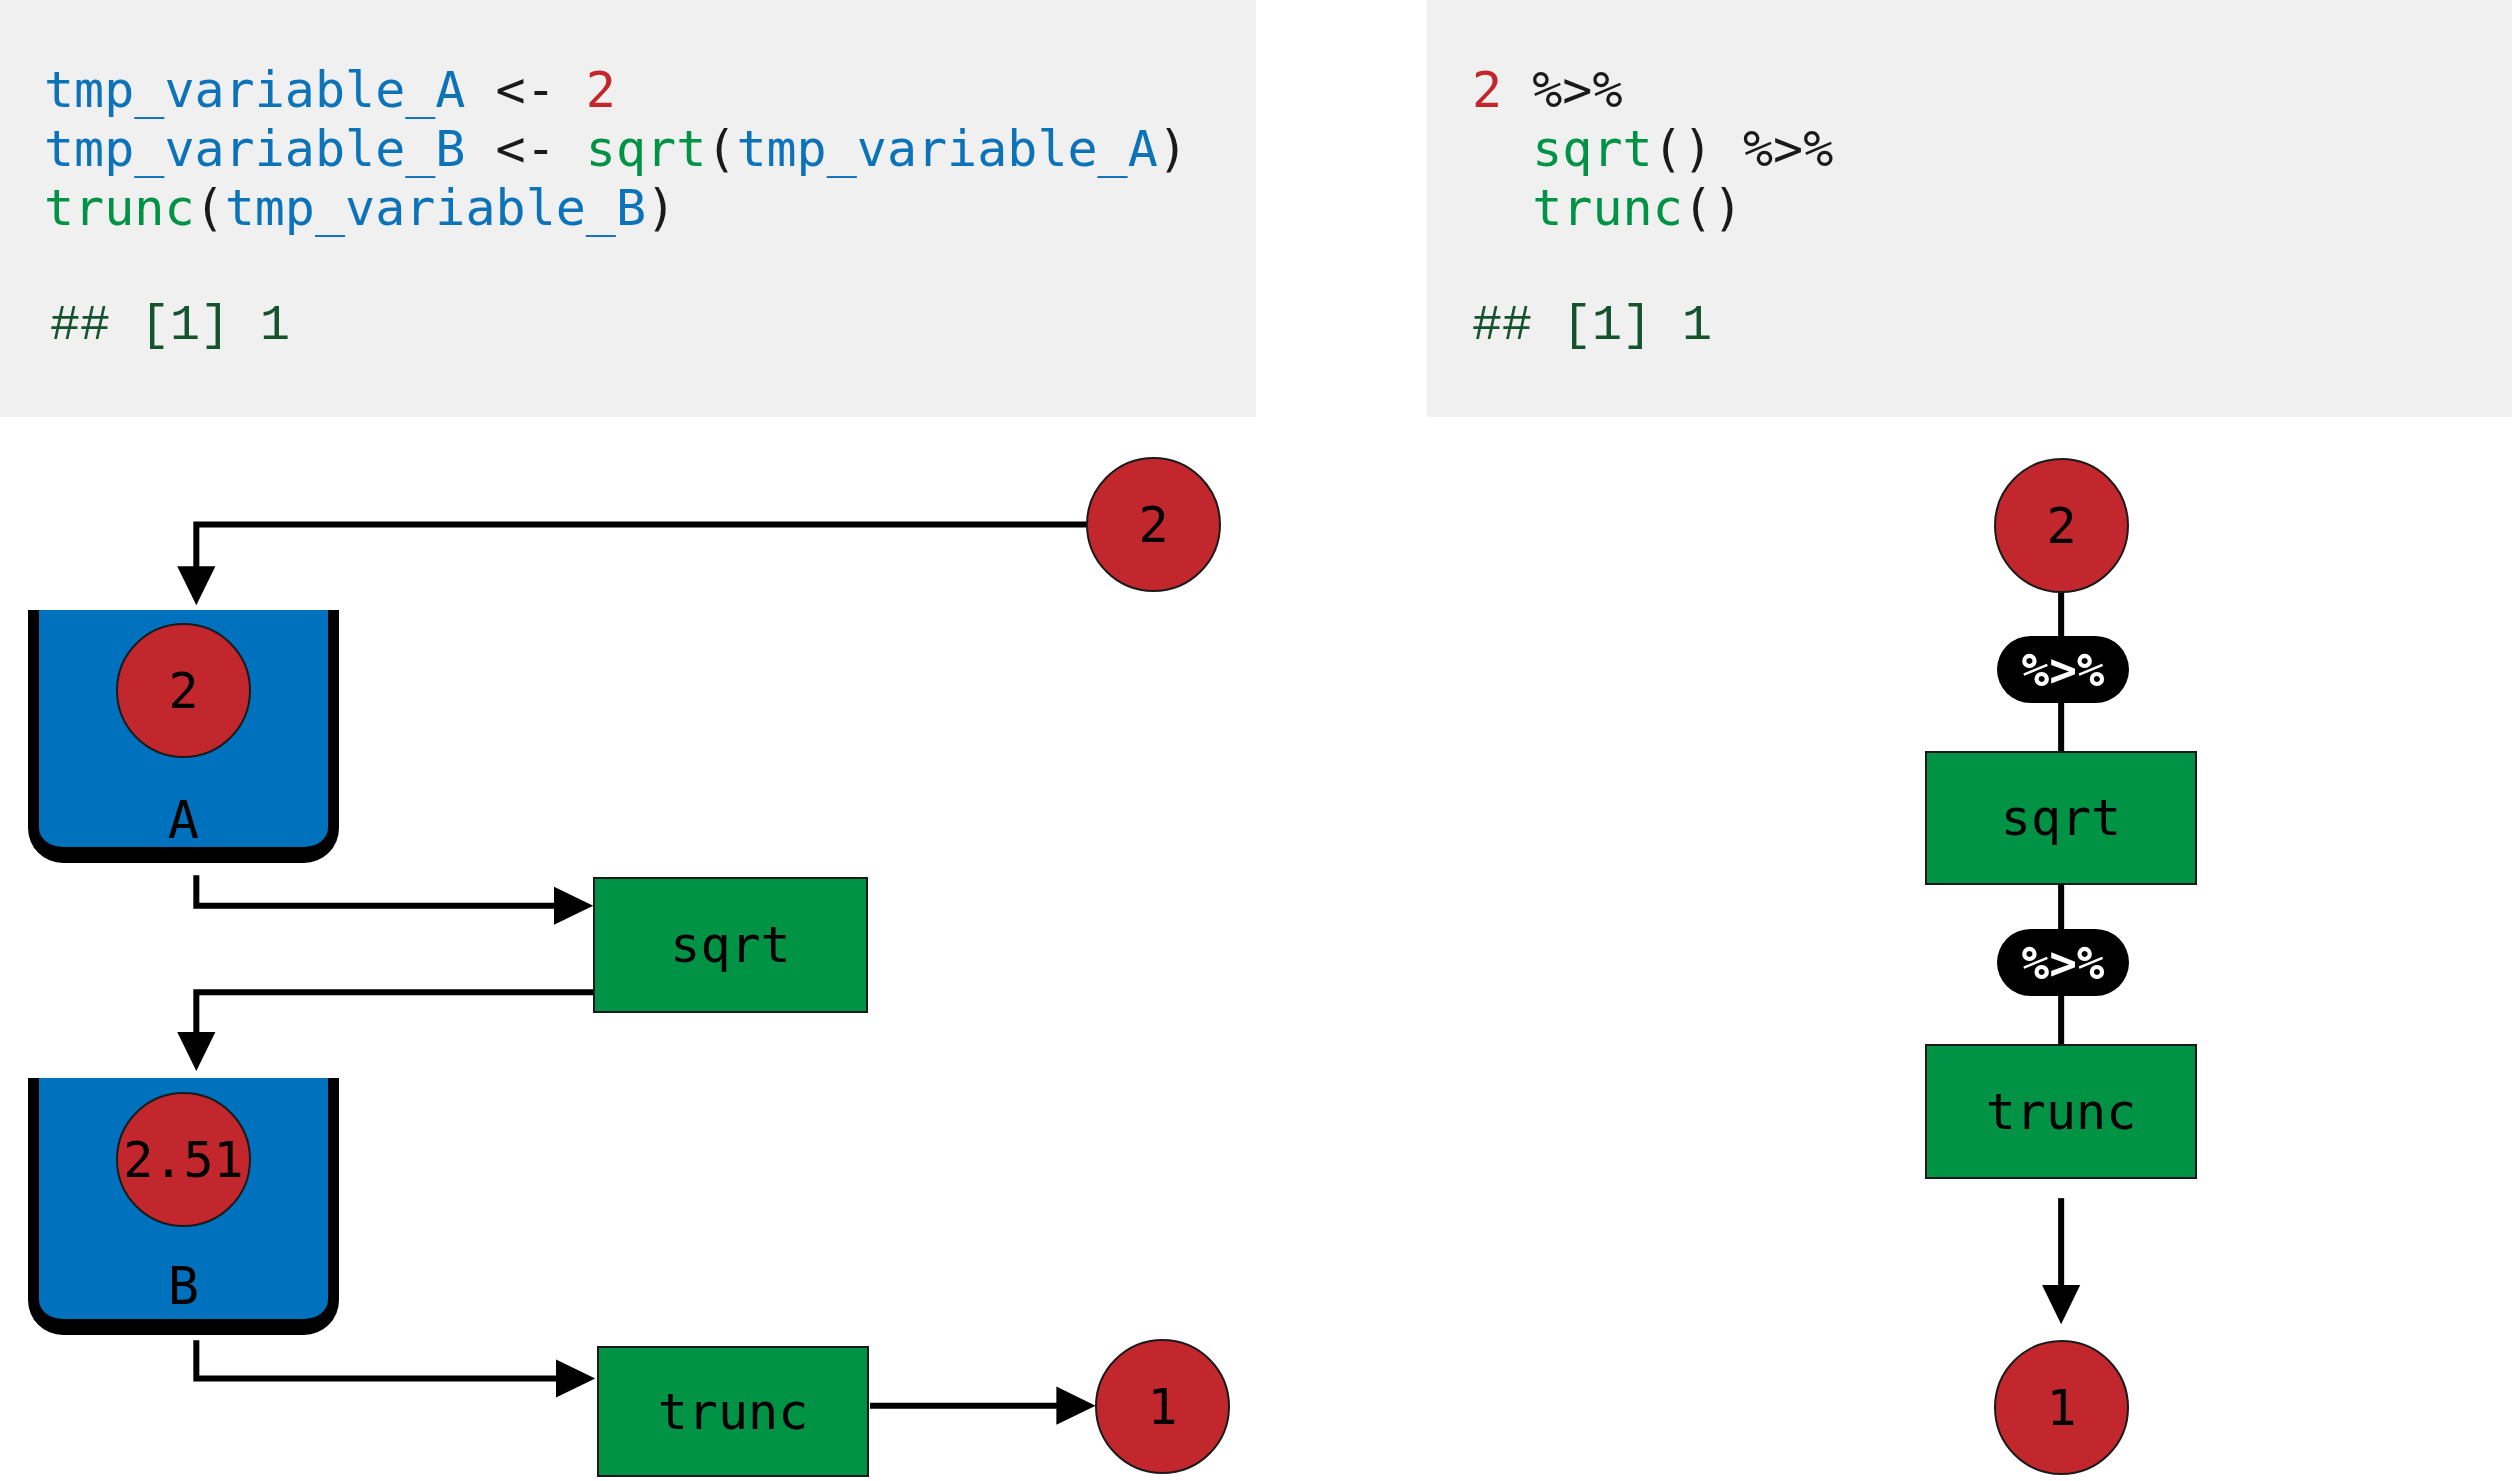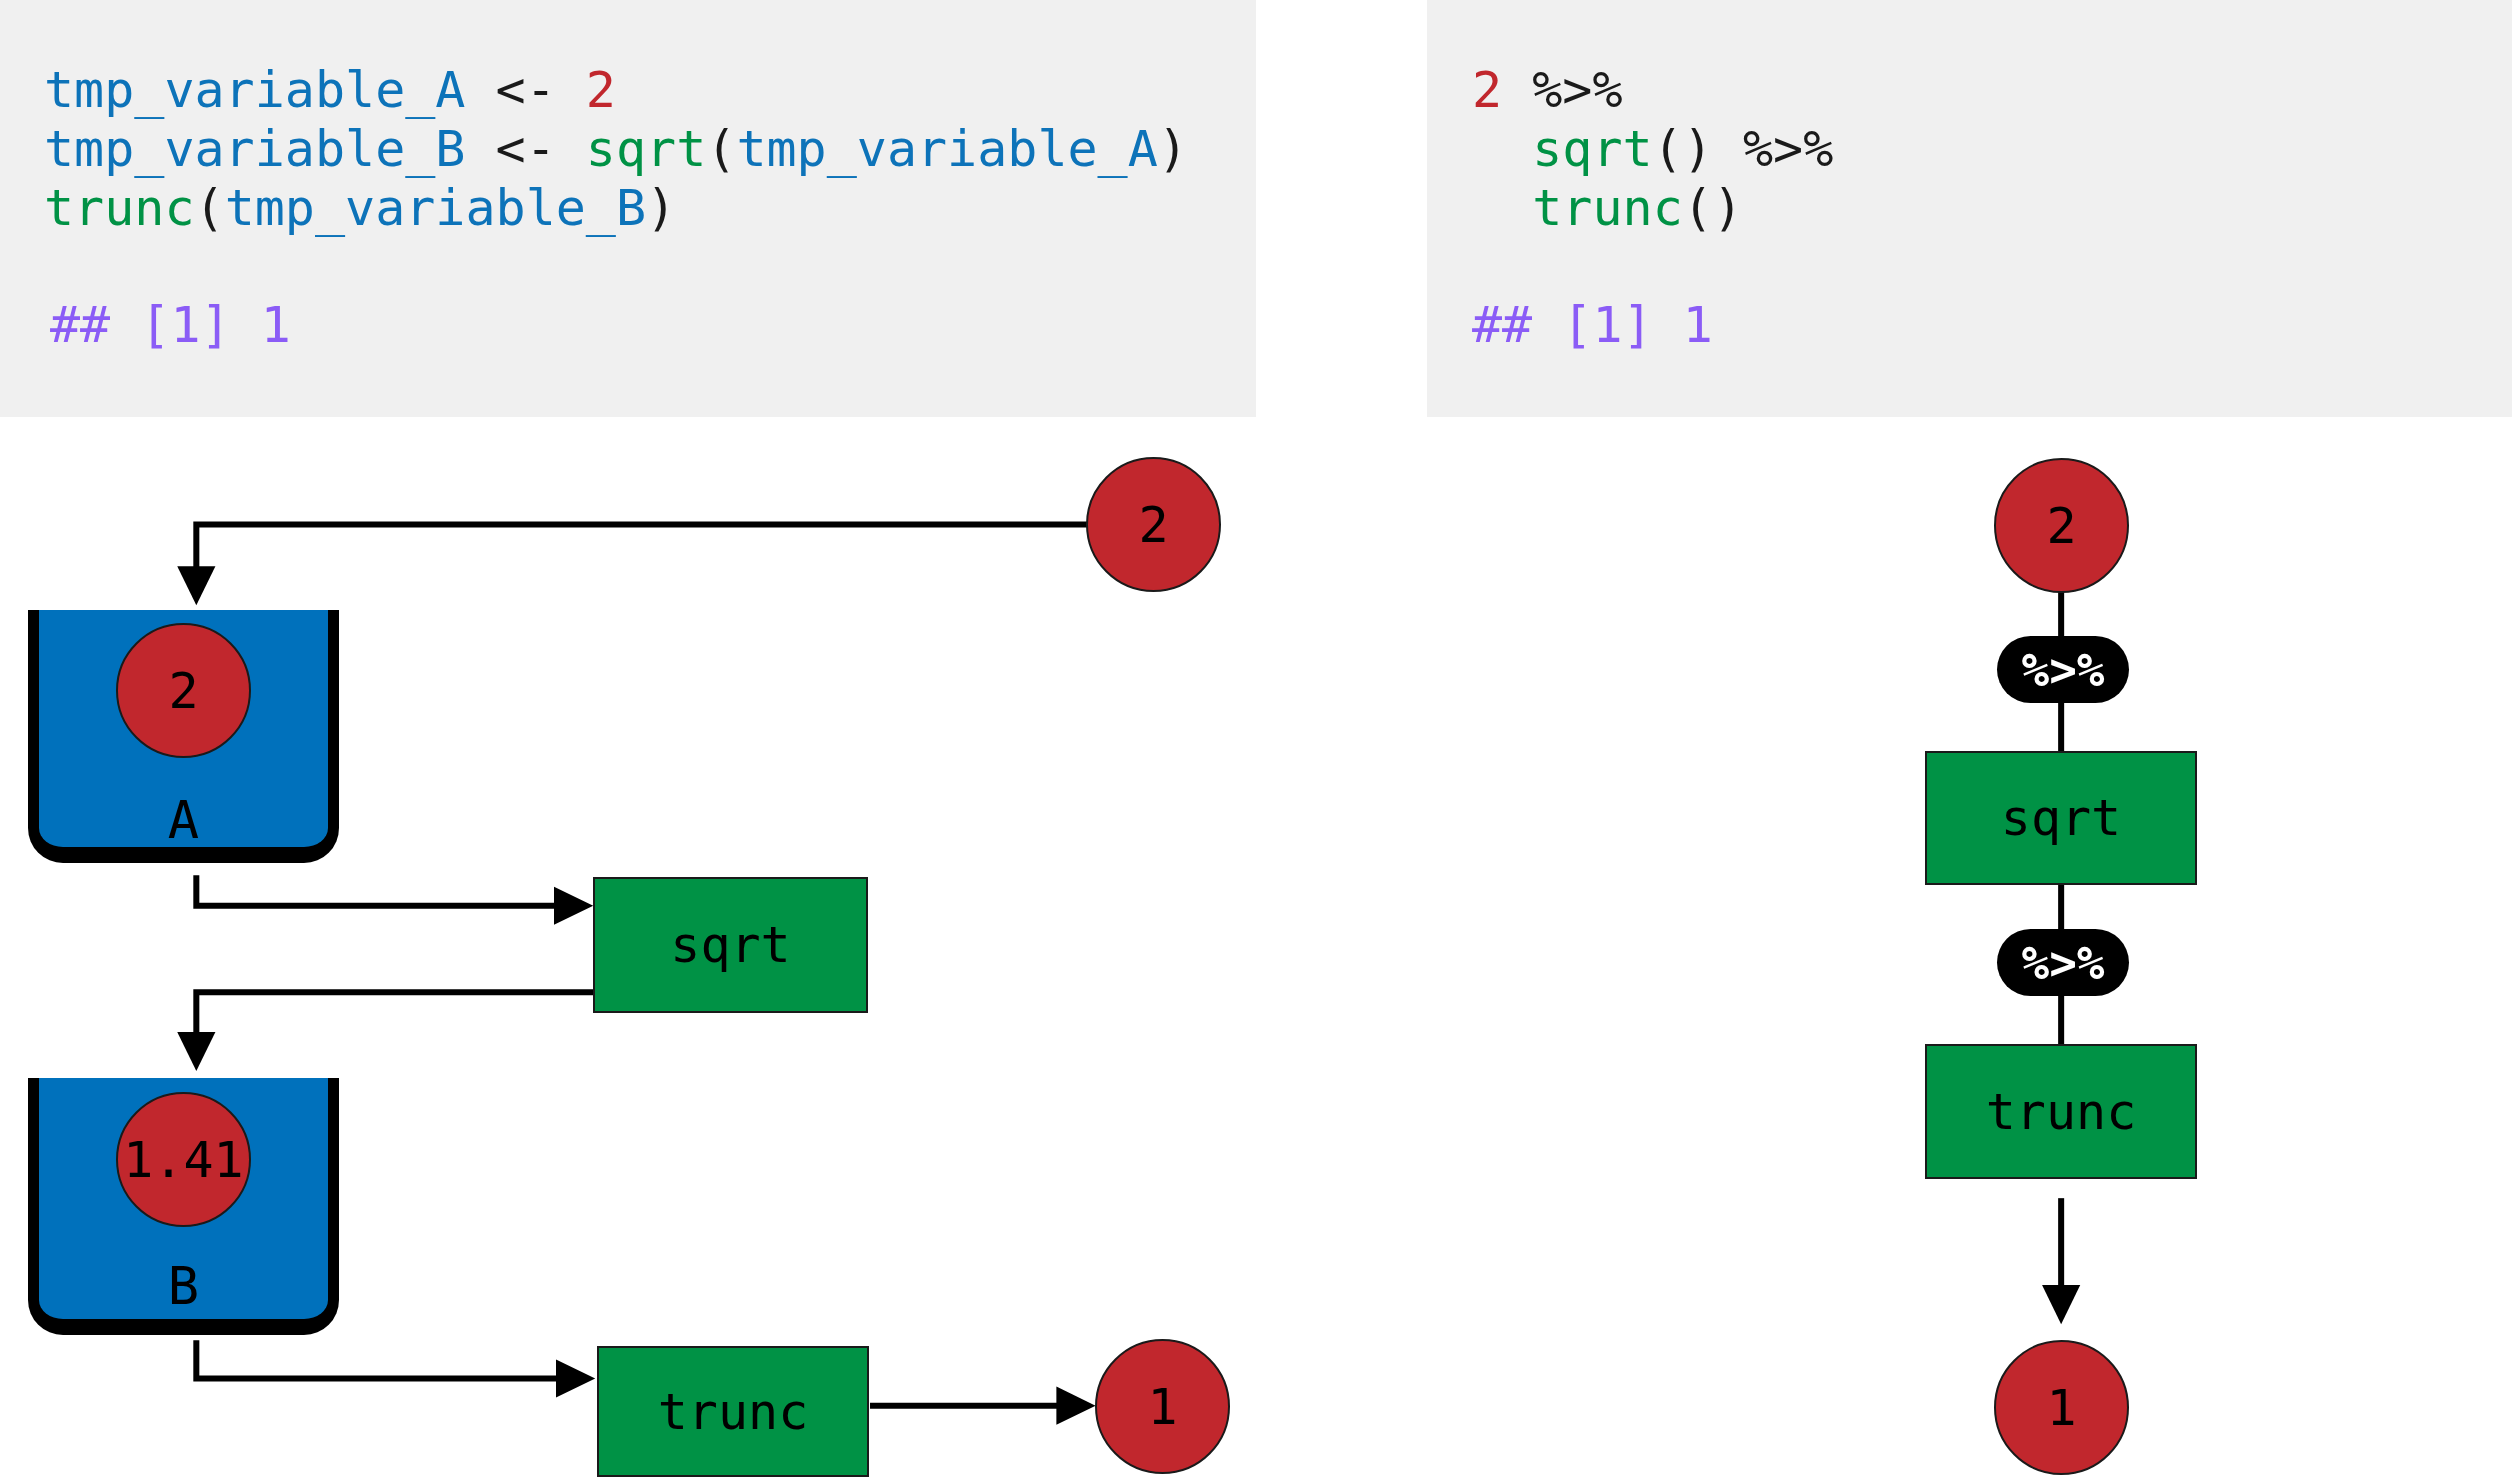--- a/index.html
+++ b/index.html
@@ -21,21 +21,21 @@
     position:absolute;margin:0;
     font-family:"DejaVu Sans Mono", monospace;
     font-size:50px;line-height:59px;
     z-index:3;white-space:pre;
   }
   #code-left{left:44px;top:61px;}
   #code-right{left:1472px;top:61px;}
   .code-output{
     position:absolute;
     font-size:50px;line-height:59px;
-    color:#8b5cf6;z-index:3;white-space:pre;
+    color:#14532d;z-index:3;white-space:pre;font-family:Liberation Mono, monospace;
   }
   #output-left{left:50px;top:296px;}
   #output-right{left:1472px;top:296px;}
   .tok-plain{color:#1a1a1a;}
   .tok-blue{color:#0D73B9;}
   .tok-green{color:#009245;}
   .tok-red{color:#C1272D;}
 
   
   svg#wires{position:absolute;left:0;top:0;z-index:1;}
@@ -135,21 +135,21 @@
 <div id="label-a" class="var-label">
   <span>A</span>
 </div>
 
 <div id="sqrt-left" class="shape fn-box">
   <span>sqrt</span>
 </div>
 
 <div id="container-b" class="shape container-var"></div>
 <div id="value-b" class="shape value-circle">
-  <span>1.41</span>
+  <span>2.51</span>
 </div>
 <div id="label-b" class="var-label">
   <span>B</span>
 </div>
 
 <div id="trunc-left" class="shape fn-box">
   <span>trunc</span>
 </div>
 
 <div id="circle-1-left" class="shape value-circle">

